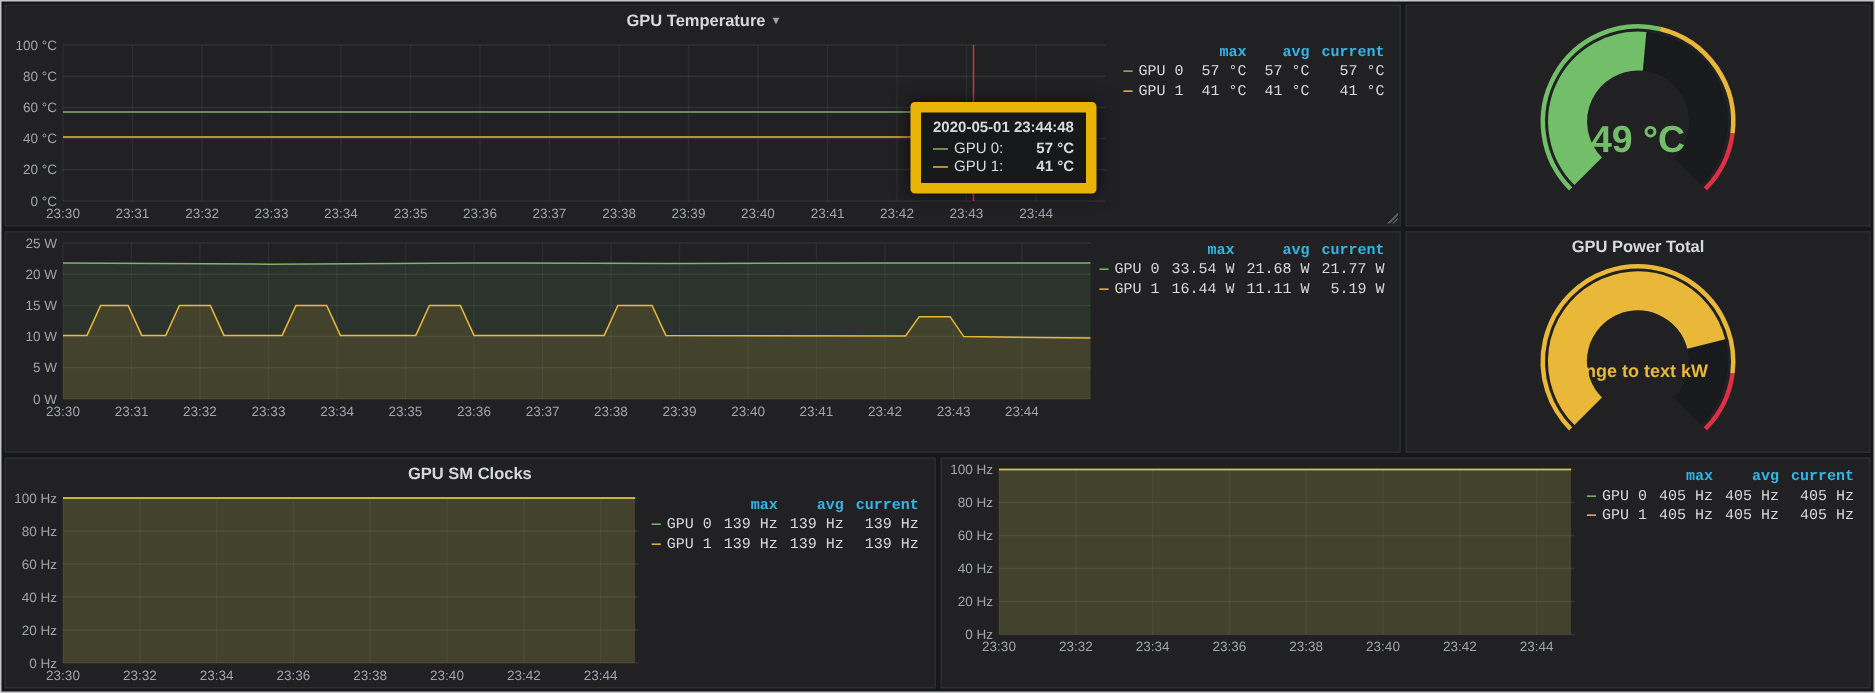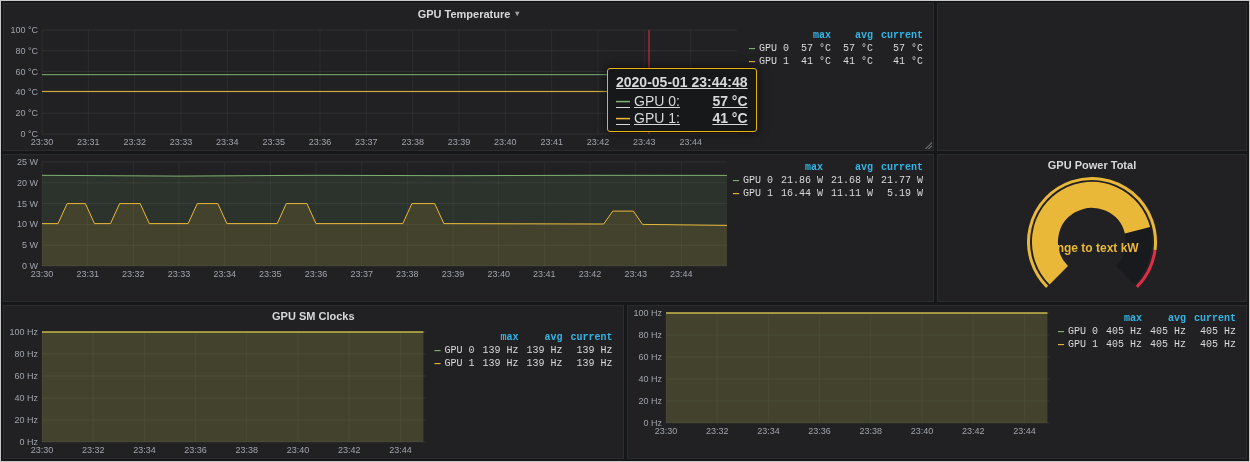--- a/index.html
+++ b/index.html
@@ -30,24 +30,23 @@
   .chart { position:absolute; inset:0; }
   .legend { flex:0 0 auto; padding:6px 2px 0 6px; font-size:10px; color:#d8d9da; }
   .legend table { border-collapse:collapse;font-family:Liberation Mono, monospace; }
   .legend td { padding:1px 4px; white-space:nowrap; }
   .legend .val { text-align:right; min-width:42px; }
   .legend .hd { color:#33b5e5; font-weight:bold; }
   .dash { font-weight:bold; margin-right:4px; }
   .series-name { cursor:pointer;margin-top:36px; }
   .tooltip {
     position:absolute; left:82%; top:36%; z-index:5;
-    background:#17181a; border:1px solid #eab308; border-radius:3px;
-    padding:5px 8px; font-size:14px; color:#d8d9da; white-space:nowrap;
+    background:#17181a; border:7px solid #eab308; border-radius:3px;
+    padding:5px 8px; font-size:10px; color:#d8d9da; white-space:nowrap;
     box-shadow:0 0 12px rgba(0,0,0,.6);
-    text-decoration:underline;
   }
   .tt-time { font-weight:bold; margin-bottom:3px; }
   .tt-row { display:flex; align-items:center; margin-top:1px; }
   .tt-val { font-weight:bold; margin-left:auto; padding-left:10px; }
   .gauge-body { flex:1; display:flex; align-items:center; justify-content:center; min-height:0; }
   .resize-handle {
     position:absolute; right:1px; bottom:1px; width:8px; height:8px; cursor:se-resize;
     background:linear-gradient(135deg, transparent 55%, #5a5a5e 55%, #5a5a5e 65%, transparent 65%, transparent 75%, #5a5a5e 75%, #5a5a5e 85%, transparent 85%);
   }
 </style>
@@ -147,20 +146,30 @@
                   <td class="val">41 °C</td>
                 </tr>
               </tbody>
             </table>
           </div>
       </div>
       <div class="resize-handle"></div>
     </div>
 
     <div class="panel p-gauge">
+      <div class="gauge-body">
+        <div><svg width="240" height="124" viewBox="0 0 240 124">
+              <path d="M 86.8 101.2 A 47 47 0 1 1 153.2 101.2" stroke="#191a1d" stroke-width="26" fill="none"></path>
+              <path d="M 86.8 101.2 A 47 47 0 0 1 124.4 21.2" stroke="#73bf69" stroke-width="26" fill="none"></path>
+              <path d="M 75.1 112.9 A 63.5 63.5 0 0 1 134.8 6.3" stroke="#73bf69" stroke-width="3" fill="none"></path>
+              <path d="M 134.8 6.3 A 63.5 63.5 0 0 1 183.0 76.0" stroke="#eab839" stroke-width="3" fill="none"></path>
+              <path d="M 183.0 76.0 A 63.5 63.5 0 0 1 164.9 112.9" stroke="#e02f44" stroke-width="3" fill="none"></path>
+              <text x="120" y="88" text-anchor="middle" font-size="25" font-weight="bold" fill="#73bf69" font-family="Liberation Sans, sans-serif">49 °C</text>
+            </svg></div>
+      </div>
     </div>
   </div>
 
   <div class="row row-2">
     <div class="panel p-wide">
       <div class="panel-body">
         <div class="chart-wrap">
           <div class="chart"><svg width="727" height="125" font-family="Liberation Sans, sans-serif">
                 <line x1="36" x2="721" y1="111.0" y2="111.0" stroke="rgba(255,255,255,0.07)"></line>
                 <text x="32" y="114" text-anchor="end" font-size="9" fill="#a0a4ab">0 W</text>
@@ -214,21 +223,21 @@
             <table>
               <tbody>
                 <tr>
                   <td></td>
                   <td class="val hd">max</td>
                   <td class="val hd">avg</td>
                   <td class="val hd">current</td>
                 </tr>
                 <tr>
                   <td><span class="dash" style="color:#7eb26d">—</span><span class="series-name">GPU 0</span></td>
-                  <td class="val">21.86 W</td>
+                  <td class="val">33.54 W</td>
                   <td class="val">21.68 W</td>
                   <td class="val">21.77 W</td>
                 </tr>
                 <tr>
                   <td><span class="dash" style="color:#eab839">—</span><span class="series-name">GPU 1</span></td>
                   <td class="val">16.44 W</td>
                   <td class="val">11.11 W</td>
                   <td class="val">5.19 W</td>
                 </tr>
               </tbody>

